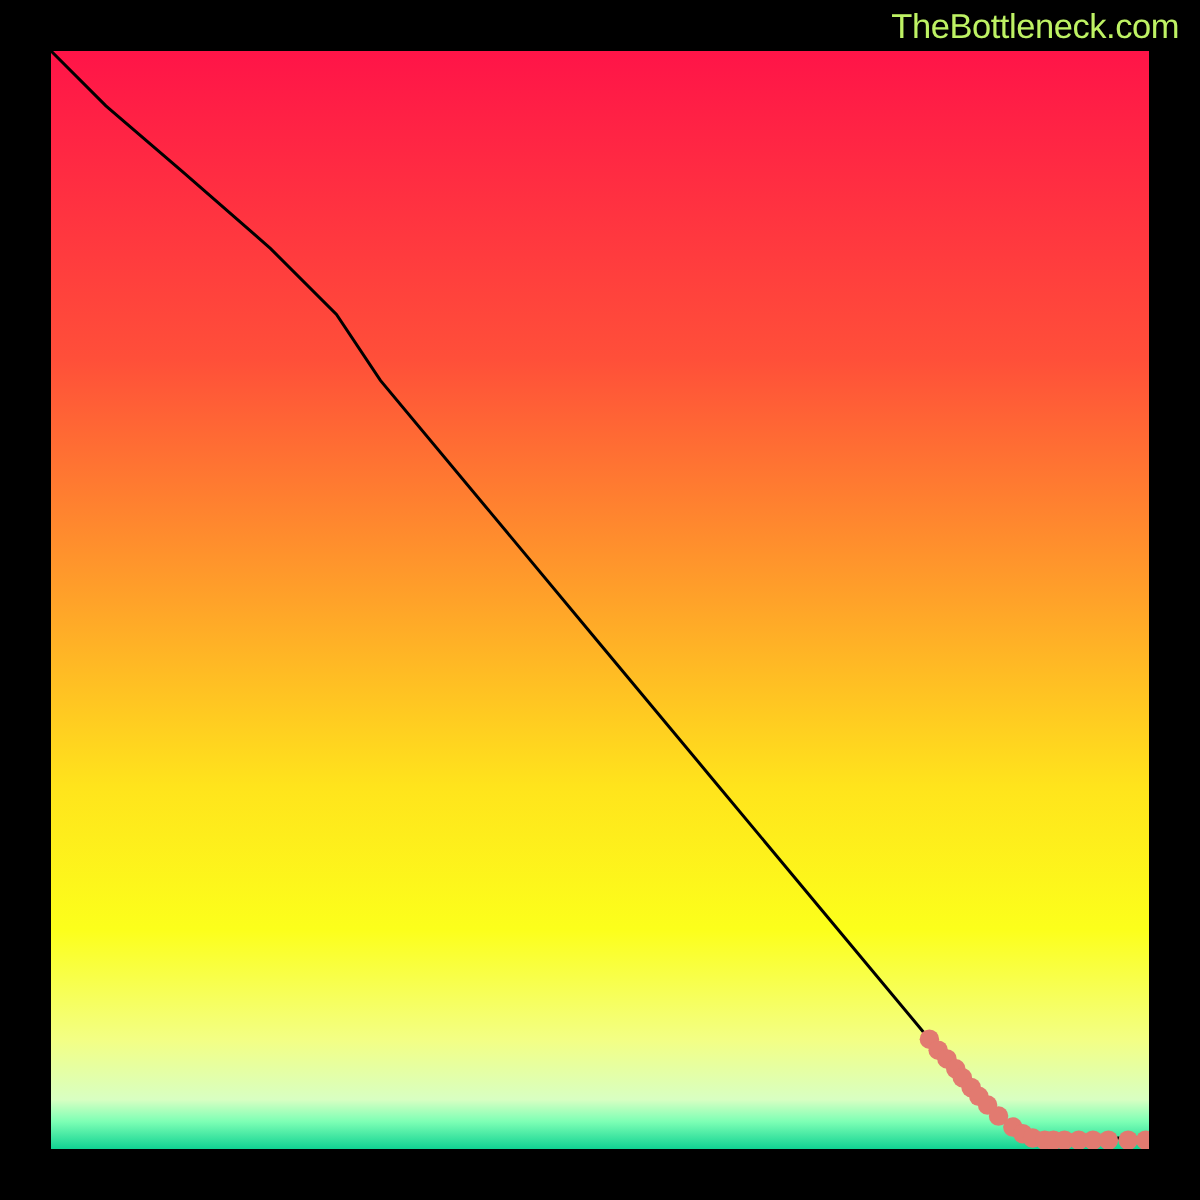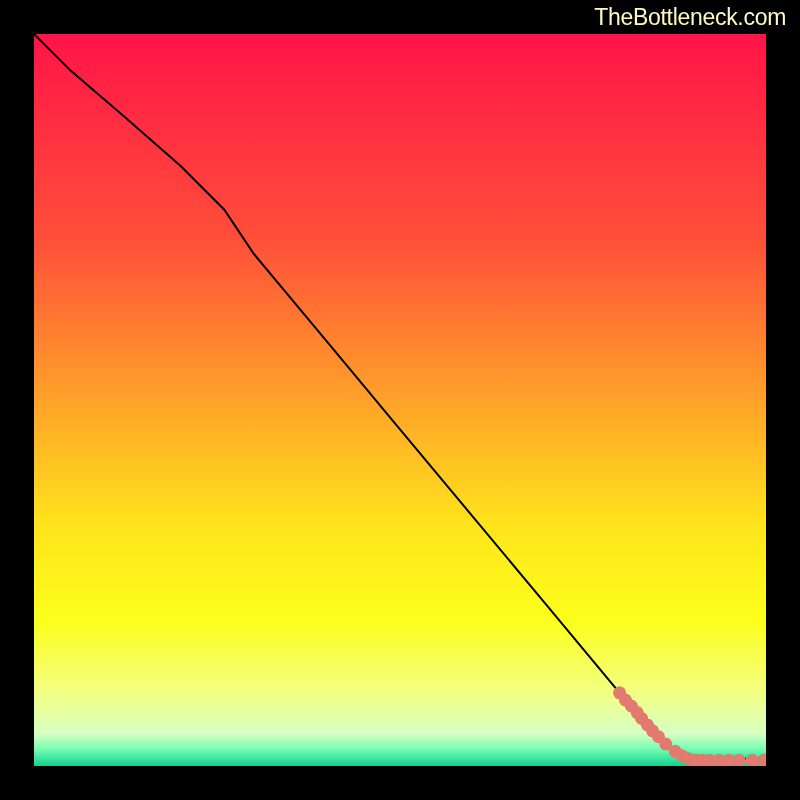--- a/index.html
+++ b/index.html
@@ -8,21 +8,21 @@
     height: 800px;
     background: #000;
     position: relative;
     font-family: Arial, Helvetica, sans-serif;
     overflow: hidden;
   }
   .watermark {
     position: absolute;
     top: 4px;
     right: 14px;
-    color: #fef9c3;
+    color: #bef264;
     font-size: 23px;
     font-weight: 500;
     letter-spacing: -0.3px;
     z-index: 10;
   }
   .plot {
     position: absolute;
     left: 34px;
     top: 34px;
     width: 732px;

